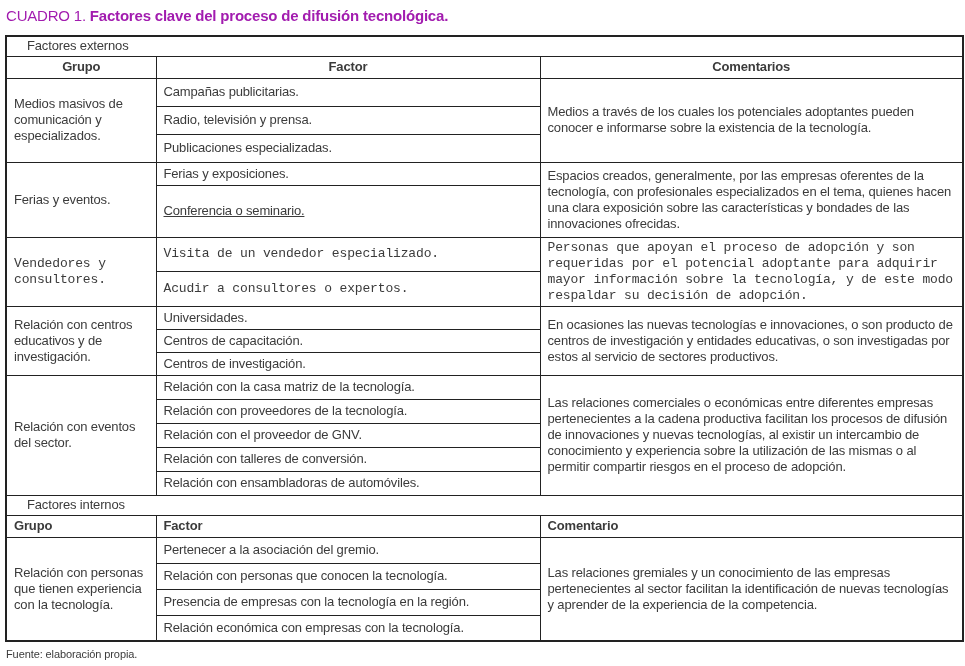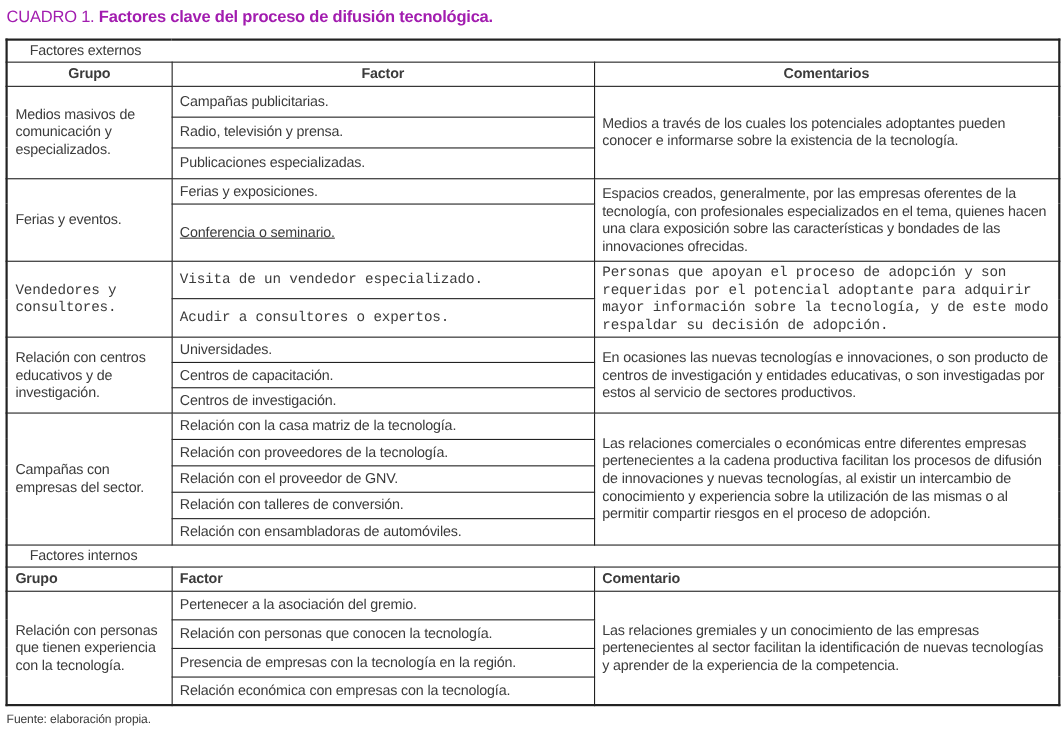--- a/index.html
+++ b/index.html
@@ -112,21 +112,21 @@
       <td rowspan="3" class="comment-cell">En ocasiones las nuevas tecnologías e innovaciones, o son producto de centros de investigación y entidades educativas, o son investigadas por estos al servicio de sectores productivos.</td>
     </tr>
     <tr class="h23">
       <td>Centros de capacitación.</td>
     </tr>
     <tr class="h23">
       <td>Centros de investigación.</td>
     </tr>
 
     <tr class="h24">
-      <td rowspan="5" class="group-cell">Campañas con empresas del sector.</td>
+      <td rowspan="5" class="group-cell">Relación con eventos del sector.</td>
       <td>Relación con la casa matriz de la tecnología.</td>
       <td rowspan="5" class="comment-cell">Las relaciones comerciales o económicas entre diferentes empresas pertenecientes a la cadena productiva facilitan los procesos de difusión de innovaciones y nuevas tecnologías, al existir un intercambio de conocimiento y experiencia sobre la utilización de las mismas o al permitir compartir riesgos en el proceso de adopción.</td>
     </tr>
     <tr class="h24">
       <td>Relación con proveedores de la tecnología.</td>
     </tr>
     <tr class="h24">
       <td>Relación con el proveedor de GNV.</td>
     </tr>
     <tr class="h24">

